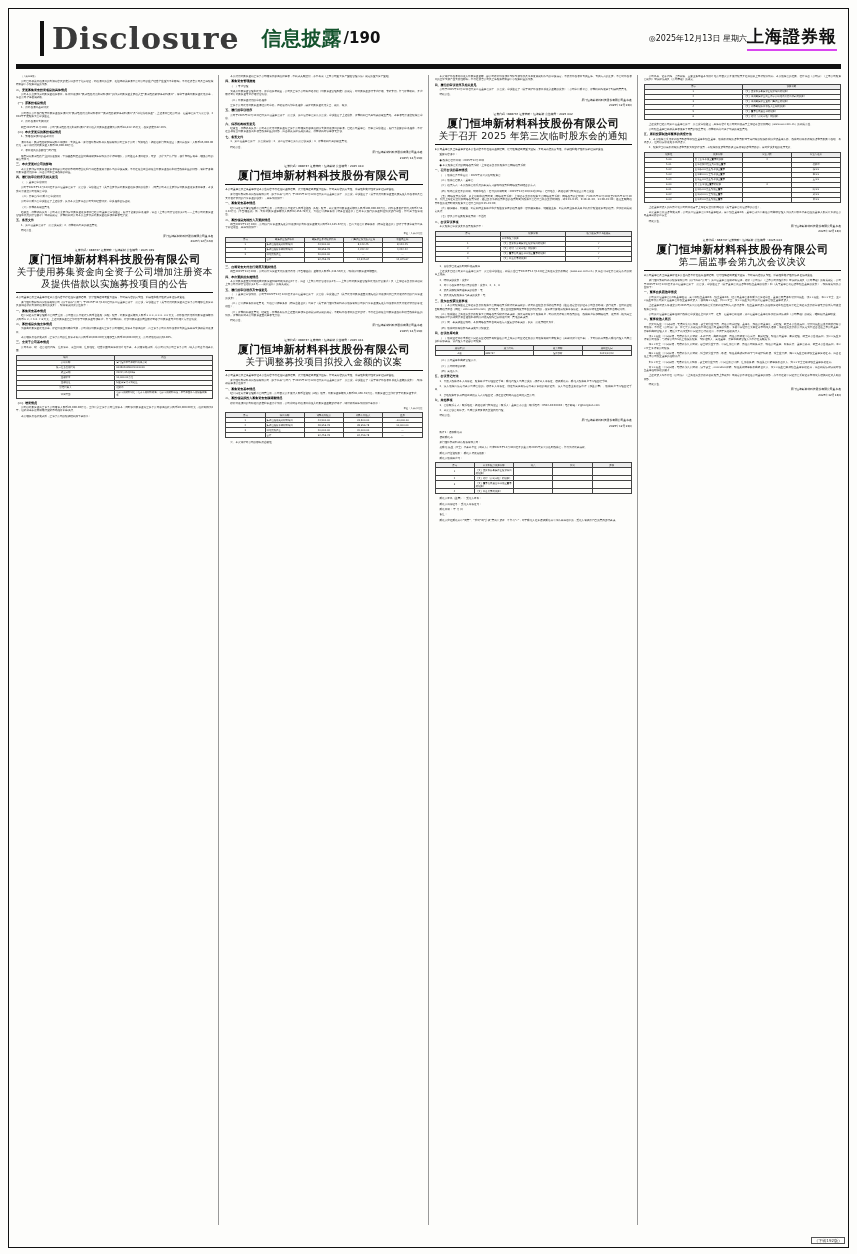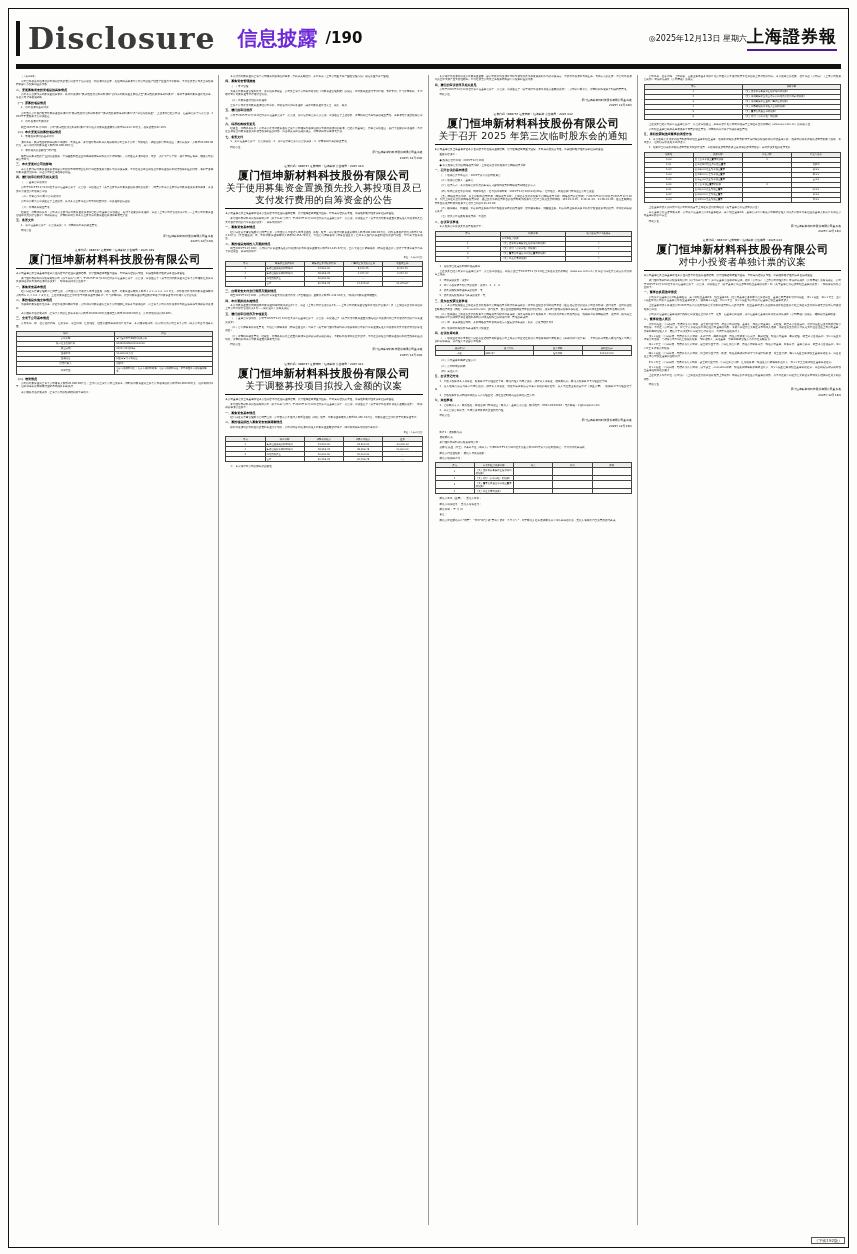--- a/index.html
+++ b/index.html
@@ -17,32 +17,33 @@
     position:relative;height:52px;margin:4px 6px 0 6px;
     border-bottom:3px solid #111;display:flex;align-items:center;
   }
   .disclosure-logo{
     font-family:"DejaVu Serif","Liberation Serif",serif;
     font-size:30px;font-weight:bold;letter-spacing:1px;color:#3a3a3a;
     padding:0 8px;background:
       repeating-linear-gradient(0deg,#cfcfcf 0 2px,transparent 2px 4px);
     -webkit-background-clip:text;background-clip:text;
     border-left:4px solid #111;
+    margin-left:24px;
   }
   .mast-cn{
-    font-size:20px;font-weight:bold;margin-left:14px;color:#6d28d9;
+    font-size:20px;font-weight:bold;margin-left:14px;color:#14532d;
     font-family:"DejaVu Sans","Liberation Sans",sans-serif;
   }
-  .mast-page{font-size:15px;font-weight:bold;color:#111;margin-left:8px;}
+  .mast-page{font-size:15px;font-weight:bold;color:#111;margin-left:2px;}
   .mast-right{margin-left:auto;display:flex;align-items:center;gap:0;padding-right:4px;}
   .mast-date{font-size:8px;color:#111;}
   .mast-paper{
     font-family:"DejaVu Serif","Liberation Serif",serif;
     font-size:17px;font-weight:bold;color:#111;letter-spacing:1px;
-    border-bottom:2px solid #4c1d95;padding-bottom:1px;
+    border-bottom:2px solid #d946ef;padding-bottom:1px;
   }
   .rule-under{margin:0 6px;height:2px;background:#111;}
   
   .cols{
     display:flex;gap:6px;margin:6px 6px 0 6px;height:1150px;
   }
   .col{
     flex:1 1 0;min-width:0;border-right:1px solid #999;padding-right:5px;
     overflow:hidden;position:relative;
   }
@@ -129,20 +130,21 @@
         <div class="t ind">（三）保荐机构核查意见</div>
         <div class="t ind">经核查，保荐机构认为：公司本次变更部分募集资金投资项目已经公司董事会审议通过，履行了必要的审批程序，符合《上市公司监管指引第2号——上市公司募集资金管理和使用的监管要求》等相关规定。保荐机构对公司本次变更部分募集资金投资项目事项无异议。</div>
         <div class="hsec">五、备查文件</div>
         <div class="t ind">1、第二届董事会第十一次会议决议；2、保荐机构出具的核查意见。</div>
         <div class="t ind">特此公告。</div>
         <div class="sig">厦门恒坤新材料科技股份有限公司董事会</div>
         <div class="sig">2025年12月13日</div>
         <div class="ann">
           <div class="code-line">证券代码：688737    证券简称：恒坤新材    公告编号：2025-039</div>
           <div class="co">厦门恒坤新材料科技股份有限公司</div>
+          <div class="ti">关于使用募集资金向全资子公司增加注册资本及提供借款以实施募投项目的公告</div>
           <div class="ann-rule"></div>
         </div>
         <div class="notice">本公司董事会及全体董事保证本公告内容不存在任何虚假记载、误导性陈述或者重大遗漏，并对其内容的真实性、准确性和完整性依法承担法律责任。</div>
         <div class="t ind">厦门恒坤新材料科技股份有限公司（以下简称“公司”）于2025年12月12日召开第二届董事会第十一次会议，审议通过了《关于使用募集资金向全资子公司增加注册资本及提供借款以实施募投项目的议案》，现将有关情况公告如下：</div>
         <div class="hsec">一、募集资金基本情况</div>
         <div class="t ind">经中国证券监督管理委员会同意注册，公司首次公开发行人民币普通股（A股）股票，募集资金总额为人民币１００,０００.００万元，扣除发行费用后募集资金净额为人民币９２,４５６.７８万元。上述募集资金已全部存放于募集资金专项账户，并与保荐机构、存放募集资金的商业银行签署了募集资金专户存储三方监管协议。</div>
         <div class="hsec">二、募投项目实施主体情况</div>
         <div class="t ind">为提高募集资金使用效率，保证募投项目顺利实施，公司拟以募集资金向全资子公司增加注册资本并提供借款，由全资子公司作为募投项目实施主体具体实施相关募投项目。</div>
         <div class="t ind">本次增资及借款完成后，全资子公司的注册资本将由人民币10,000.00万元增加至人民币30,000.00万元，公司持股比例仍为100%。</div>
         <div class="hsec">三、全资子公司基本情况</div>
@@ -201,21 +203,20 @@
         <div class="hsec">六、保荐机构核查意见</div>
         <div class="t ind">经核查，保荐机构认为：公司本次使用募集资金向全资子公司增资及提供借款以实施募投项目的事项，已经公司董事会、监事会审议通过，履行了必要的审批程序，不存在变相改变募集资金投向和损害股东利益的情形，符合相关法律法规的规定。保荐机构对该事项无异议。</div>
         <div class="hsec">七、备查文件</div>
         <div class="t ind">1、第二届董事会第十一次会议决议；2、第二届监事会第九次会议决议；3、保荐机构出具的核查意见。</div>
         <div class="t ind">特此公告。</div>
         <div class="sig">厦门恒坤新材料科技股份有限公司董事会</div>
         <div class="sig">2025年12月13日</div>
         <div class="ann">
           <div class="code-line">证券代码：688737    证券简称：恒坤新材    公告编号：2025-040</div>
           <div class="co">厦门恒坤新材料科技股份有限公司</div>
-          <div class="ti">关于使用募集资金置换预先投入募投项目及已支付发行费用的自筹资金的公告</div>
           <div class="ann-rule"></div>
         </div>
         <div class="notice">本公司董事会及全体董事保证本公告内容不存在任何虚假记载、误导性陈述或者重大遗漏，并对其内容的真实性、准确性和完整性依法承担法律责任。</div>
         <div class="t ind">厦门恒坤新材料科技股份有限公司（以下简称“公司”）于2025年12月12日召开第二届董事会第十一次会议，审议通过了《关于使用募集资金置换预先投入募投项目及已支付发行费用的自筹资金的议案》，具体情况如下：</div>
         <div class="hsec">一、募集资金基本情况</div>
         <div class="t ind">经中国证券监督管理委员会同意注册，公司首次公开发行人民币普通股（A股）股票，本次发行募集资金总额为人民币100,000.00万元，扣除各项发行费用人民币7,543.22万元（不含增值税）后，实际募集资金净额为人民币92,456.78万元。大信会计师事务所（特殊普通合伙）已对本次发行的资金到位情况进行审验，并出具了验资报告。</div>
         <div class="hsec">二、募投项目先期投入及置换情况</div>
         <div class="t ind">截至2025年11月30日，公司以自筹资金预先投入募投项目的实际投资金额为人民币12,345.67万元，已由大信会计师事务所（特殊普通合伙）进行了专项审核并出具了鉴证报告。具体情况如下：</div>
         <div class="unit">单位：人民币万元</div>
         <table class="tb">
@@ -594,21 +595,21 @@
           </tbody>
         </table>
         <div class="t ind">上述董事候选人的简历详见公司同日披露于上海证券交易所网站的《关于董事会换届选举的公告》。</div>
         <div class="t ind">本次董事会换届选举完成后，公司第三届董事会由9名董事组成，其中独立董事3名，董事会成员中兼任公司高级管理人员以及由职工代表担任的董事人数总计未超过公司董事总数的二分之一。</div>
         <div class="t ind">特此公告。</div>
         <div class="sig">厦门恒坤新材料科技股份有限公司董事会</div>
         <div class="sig">2025年12月13日</div>
         <div class="ann">
           <div class="code-line">证券代码：688737    证券简称：恒坤新材    公告编号：2025-043</div>
           <div class="co">厦门恒坤新材料科技股份有限公司</div>
-          <div class="ti">对中小投资者单独计票的议案</div>
+          <div class="ti">第二届监事会第九次会议决议</div>
           <div class="ann-rule"></div>
         </div>
         <div class="notice">本公司董事会及全体董事保证本公告内容不存在任何虚假记载、误导性陈述或者重大遗漏，并对其内容的真实性、准确性和完整性依法承担法律责任。</div>
         <div class="t ind">厦门恒坤新材料科技股份有限公司（以下简称“公司”）第二届董事会任期即将届满，根据《公司法》《上市公司治理准则》等法律法规及《公司章程》的有关规定，公司于2025年12月12日召开第二届董事会第十一次会议，审议通过了《关于董事会换届选举非独立董事的议案》和《关于董事会换届选举独立董事的议案》，现将有关情况公告如下：</div>
         <div class="hsec">一、董事会换届选举情况</div>
         <div class="t ind">公司第三届董事会由9名董事组成，其中非独立董事6名，独立董事3名。经公司董事会提名委员会资格审查，董事会同意提名易荣坤先生、张××先生、李××女士、王××先生等为公司第三届董事会非独立董事候选人；提名陈××先生、刘××女士、黄××先生为公司第三届董事会独立董事候选人。</div>
         <div class="t ind">上述董事候选人将提交公司2025年第三次临时股东会采用累积投票制方式进行选举，独立董事候选人的任职资格和独立性尚需经上海证券交易所审核无异议后方可提交股东会审议。</div>
         <div class="t ind">公司第三届董事会董事任期自股东会审议通过之日起三年。在新一届董事会就任前，第二届董事会董事仍将按照法律法规和《公司章程》的规定，继续履行董事职责。</div>
         <div class="hsec">二、董事候选人简历</div>
         <div class="t ind">易荣坤先生：中国国籍，无境外永久居留权，硕士研究生学历。历任公司总经理、董事长。现任公司董事长、总经理。截至本公告披露日，易荣坤先生直接及间接持有公司股份，不存在《公司法》第一百七十八条规定的不得担任公司董事的情形，未被中国证监会采取证券市场禁入措施，未被证券交易所公开认定为不适合担任上市公司董事、监事和高级管理人员，最近三年内未受到中国证监会行政处罚，不属于失信被执行人。</div>

